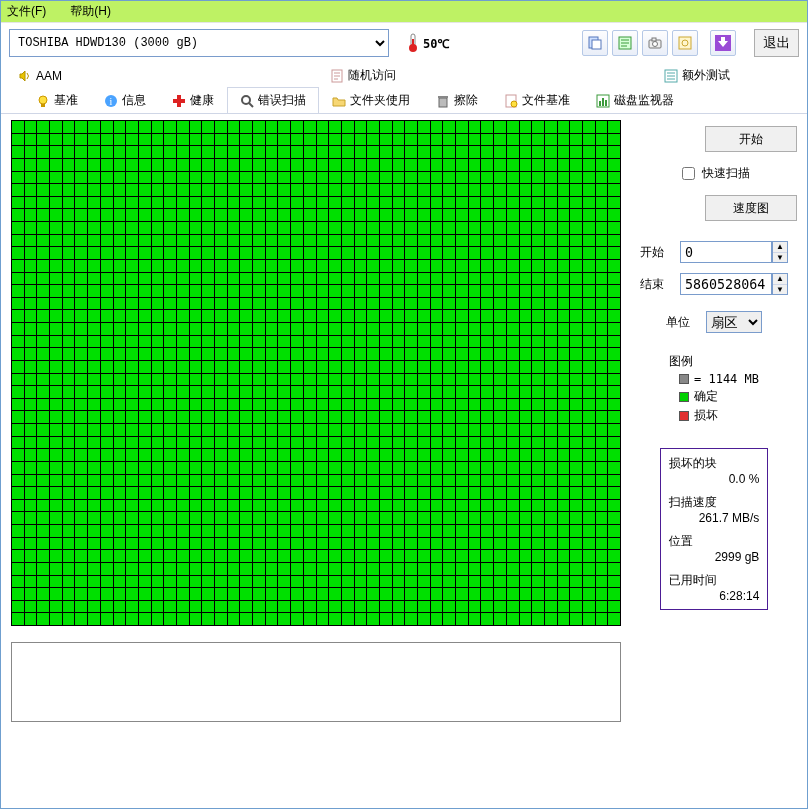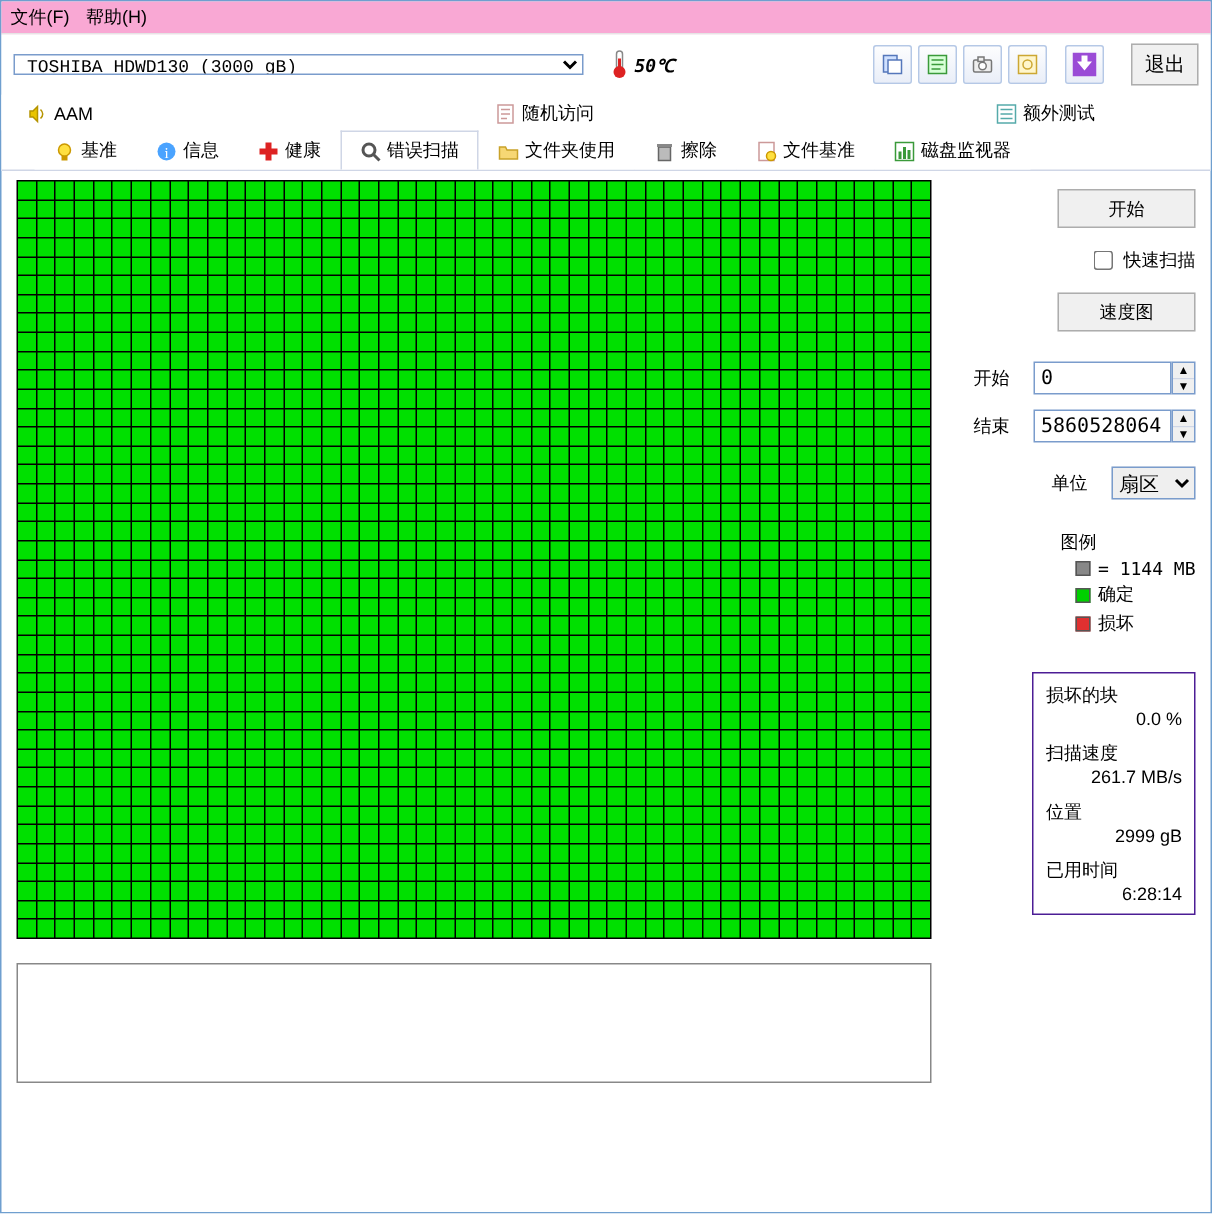--- a/index.html
+++ b/index.html
@@ -41,49 +41,49 @@
     display: flex; align-items: center; justify-content: center;
     font-family: Segoe UI Symbol, Arial;
     font-size: 12px; color: #333;
     background: transparent; border: none;
   }
 
   
   .menubar {
     height: 22px;
     display: flex; align-items: center;
-    padding: 0 6px; gap: 11px;
-    background: #f9a8d4;
+    padding: 0 6px; gap: 24px;
+    background: #bef264;
     border-bottom: 1px solid #e5e5e5;
     font-size: 12px;
   }
   .menubar span { cursor: default; }
 
   
   .toolbar {
     display: flex; align-items: center;
     padding: 6px 8px;
     gap: 8px;
     background: #fff;
   }
   .device-select {
     flex: 0 0 380px;
-    height: 14px;
+    height: 28px;
     border: 1px solid #7a9ccc;
     background: #fff;
     font-family: Consolas, "Courier New", monospace;
     font-size: 12px;
     padding: 0 4px;
   }
   .temp {
     display: flex; align-items: center; gap: 4px;
     margin-left: 10px;
   }
   .thermo-icon svg { display:block; }
-  .temp-val { font-family: Consolas, monospace; font-weight: bold; font-style: italic; }
+  .temp-val { font-family: Consolas, monospace; font-weight: bold; }
   .tool-group {
     display: flex; align-items: center; gap: 4px;
     margin-left: auto;
   }
   .tool-btn {
     width: 26px; height: 26px;
     border: 1px solid #b5c8e6;
     background: linear-gradient(#fdfdfe,#e9eef8);
     display:flex; align-items:center; justify-content:center;
     border-radius: 2px;
@@ -140,21 +140,21 @@
     display: grid;
     grid-template-columns: repeat(48, 1fr);
     grid-template-rows: repeat(40, 1fr);
     gap: 1px;
     padding: 1px;
   }
   .block-map div { background: #00e000; }
   .right-panel {
     flex: 1 1 auto;
     display:flex; flex-direction: column;
-    align-items: flex-end;
+    align-items: center;
     gap: 6px;
     padding-top: 6px;
   }
   .btn {
     height: 26px;
     border: 1px solid #adadad;
     background: #f0f0f0;
     width: 92px;
     align-self: flex-end;
     font-size: 12px;

